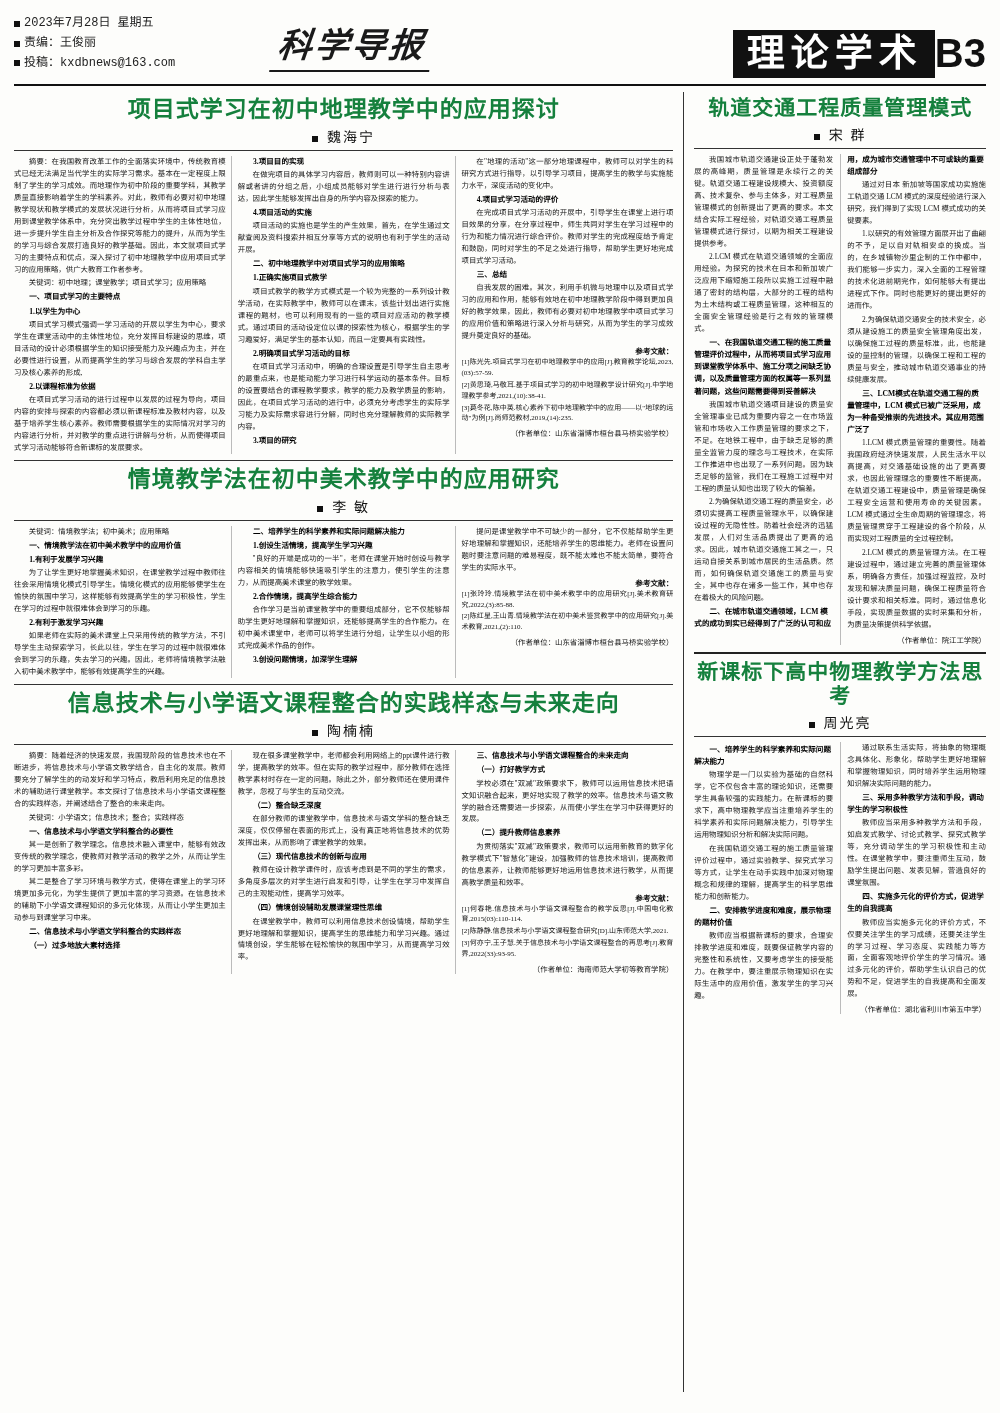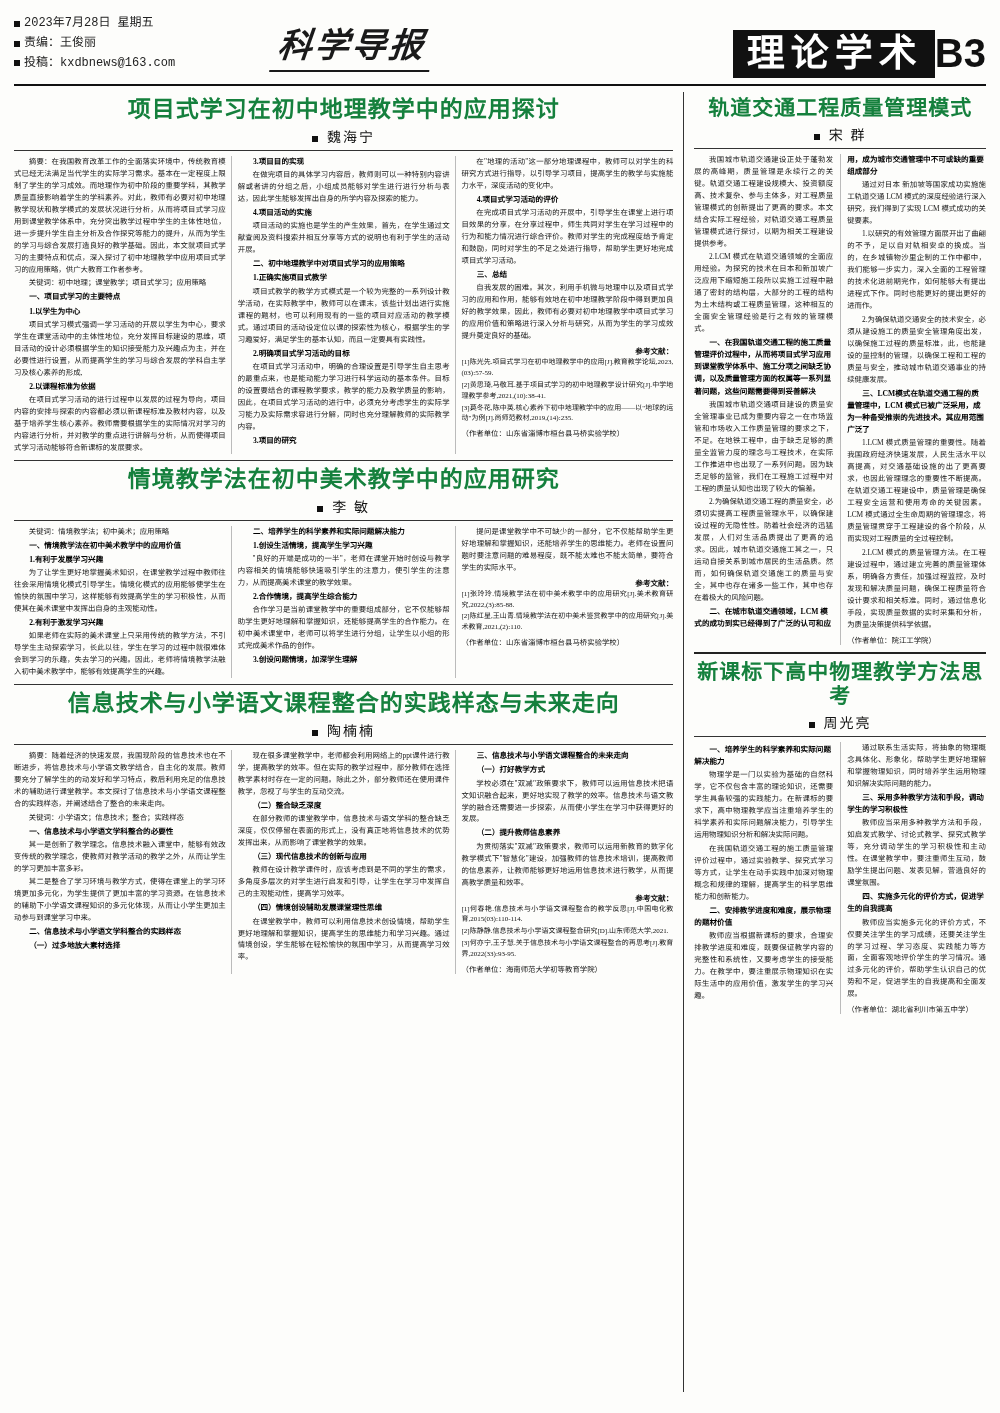--- a/index.html
+++ b/index.html
@@ -167,21 +167,21 @@
   }
   p.ref {
     font-size: 7px;
     line-height: 1.55;
     margin: 0 0 1px 0;
     text-indent: 0;
     text-align: justify;
   }
   p.affil {
     font-size: 7.4px;
-    text-align: left;
+    text-align: right;
     margin: 3px 0 0 0;
     text-indent: 0;
     font-weight: normal;
   }
 
   .sep-rule {
     border-top: 1.2px solid #333;
     margin: 6px 0 5px;
   }
   .sep-rule-strong {
@@ -273,21 +273,21 @@
         <div class="byline">
           <span class="mk"></span>
           <span>李 敏</span>
         </div>
         <div class="rule-under"></div>
         <div class="cols-3 colrule">
           <p class="body">关键词：情境教学法；初中美术；应用策略</p>
 
           <p class="sub">一、情境教学法在初中美术教学中的应用价值</p>
           <p class="sub">1.有利于发展学习兴趣</p>
-          <p class="body">为了让学生更好地掌握美术知识，在课堂教学过程中教师往往会采用情境化模式引导学生。情境化模式的应用能够使学生在愉快的氛围中学习，这样能够有效提高学生的学习积极性，从而使其在美术课堂中发挥出自身的主观能动性。</p>
+          <p class="body">为了让学生更好地掌握美术知识，在课堂教学过程中教师往往会采用情境化模式引导学生。情境化模式的应用能够使学生在愉快的氛围中学习，这样能够有效提高学生的学习积极性，学生在学习的过程中就很难体会到学习的乐趣。</p>
           <p class="sub">2.有利于激发学习兴趣</p>
           <p class="body">如果老师在实际的美术课堂上只采用传统的教学方法，不引导学生主动探索学习，长此以往，学生在学习的过程中就很难体会到学习的乐趣，失去学习的兴趣。因此，老师将情境教学法融入初中美术教学中，能够有效提高学生的兴趣。</p>
 
           <p class="sub">二、培养学生的科学素养和实际问题解决能力</p>
           <p class="sub">1.创设生活情境，提高学生学习兴趣</p>
           <p class="body">"良好的开端是成功的一半"，老师在课堂开始时创设与教学内容相关的情境能够快速吸引学生的注意力，使引学生的注意力，从而提高美术课堂的教学效果。</p>
           <p class="sub">2.合作情境，提高学生综合能力</p>
           <p class="body">合作学习是当前课堂教学中的重要组成部分，它不仅能够帮助学生更好地理解和掌握知识，还能够提高学生的合作能力。在初中美术课堂中，老师可以将学生进行分组，让学生以小组的形式完成美术作品的创作。</p>
           <p class="sub">3.创设问题情境，加深学生理解</p>
           <p class="body">提问是课堂教学中不可缺少的一部分，它不仅能帮助学生更好地理解和掌握知识，还能培养学生的思维能力。老师在设置问题时要注意问题的难易程度，既不能太难也不能太简单，要符合学生的实际水平。</p>

